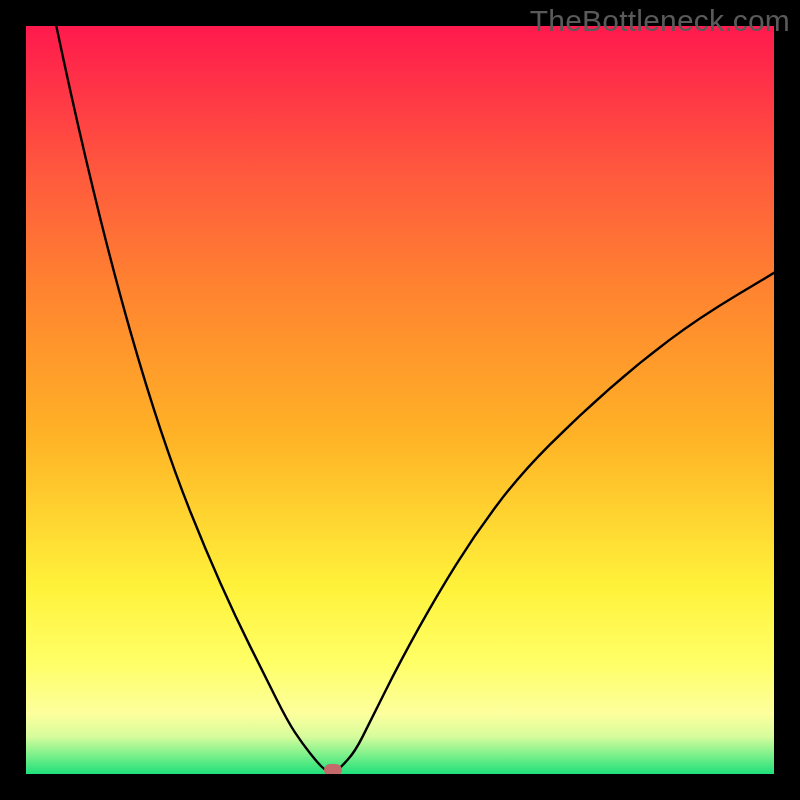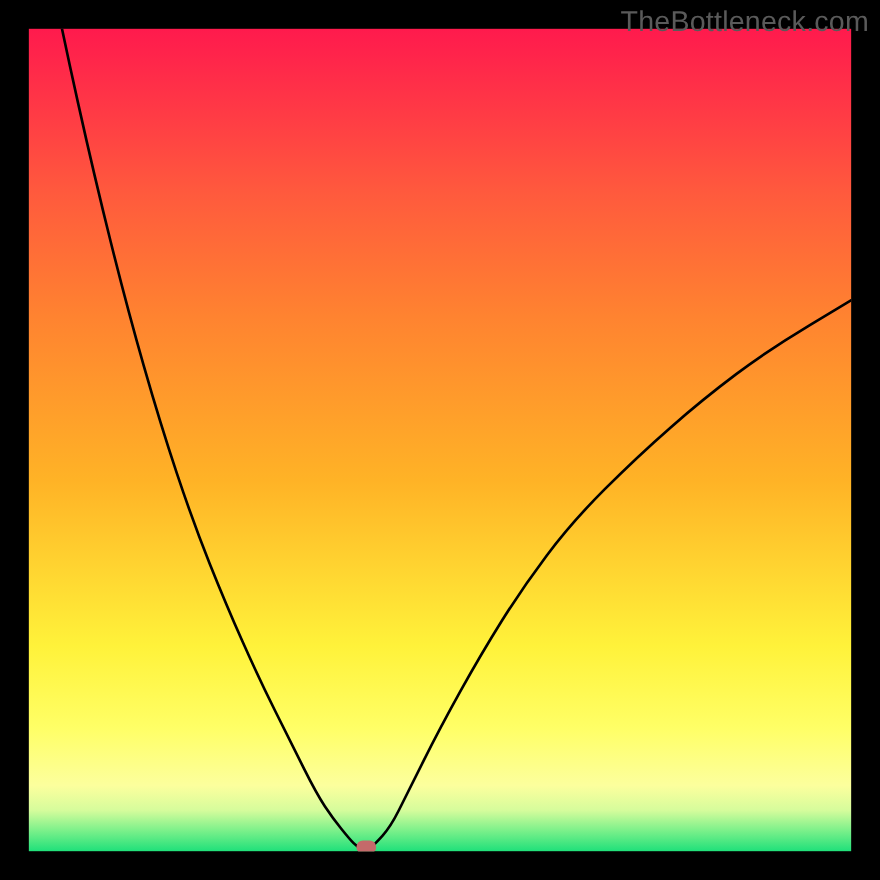--- a/index.html
+++ b/index.html
@@ -15,21 +15,21 @@
     width: 800px;
     height: 800px;
     background: #000;
     position: relative;
   }
   .watermark {
     position: absolute;
     top: 4px;
     right: 10px;
     color: #5a5a5a;
-    font-size: 26px;
+    font-size: 30px;
     font-weight: 400;
     letter-spacing: 0.2px;
     z-index: 50;
   }
   .plot-area {
     position: absolute;
     left: 26px;
     top: 26px;
     width: 748px;
     height: 748px;

